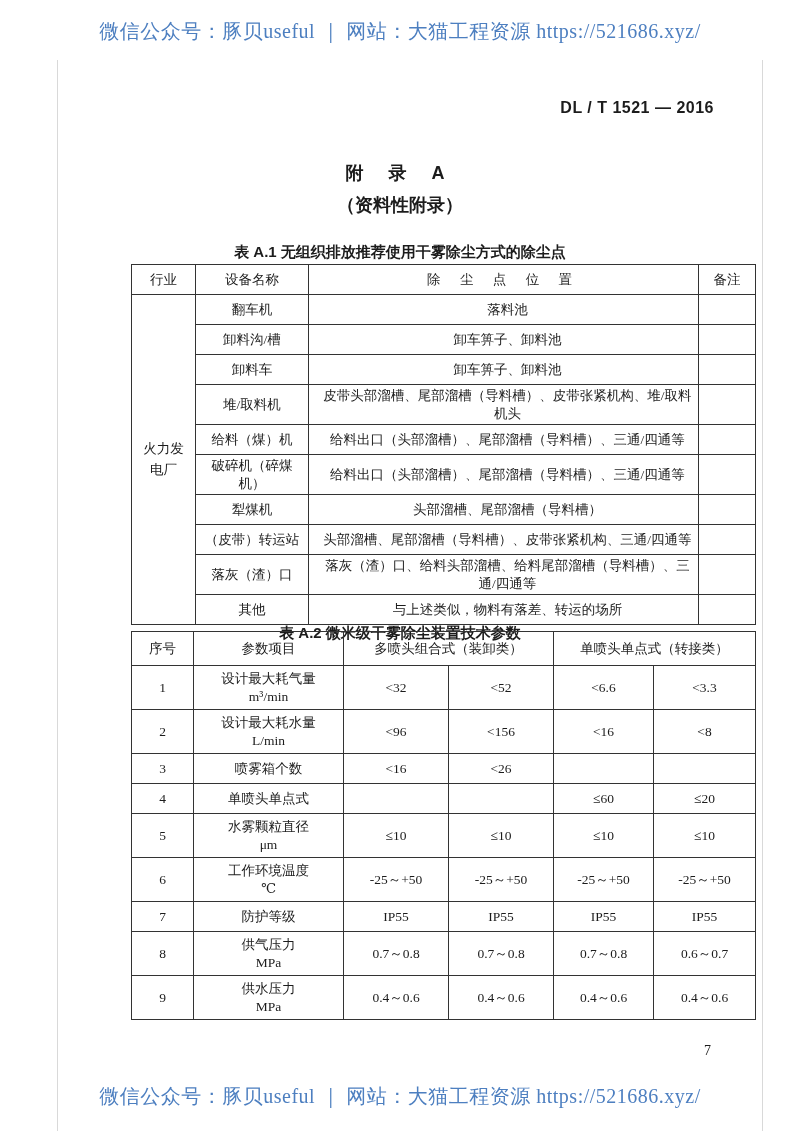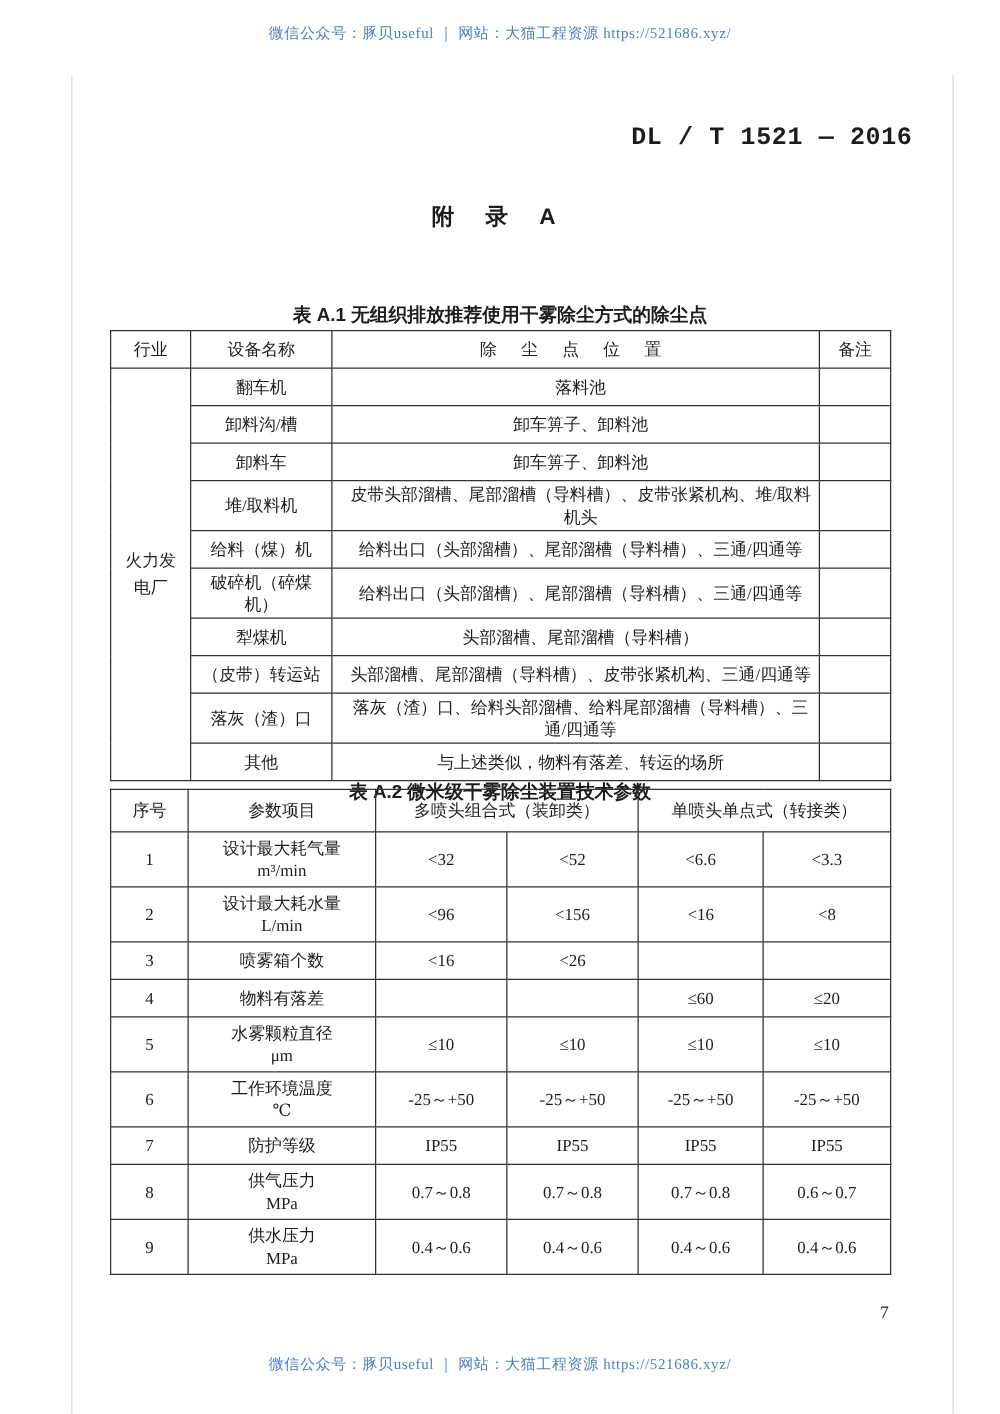--- a/index.html
+++ b/index.html
@@ -15,29 +15,29 @@
     position: absolute; top: 60px; bottom: 0; width: 1px;
     background: #d9d9d9;
   }
   .page-edge.left { left: 57px; }
   .page-edge.right { left: 762px; }
 
   .site-link {
     position: absolute; left: 0; width: 100%;
     text-align: center;
     font-family: "Liberation Serif", "DejaVu Serif", serif;
-    font-size: 12px; letter-spacing: 0.5px;
+    font-size: 20px; letter-spacing: 0.5px;
   }
   .site-link.top { top: 18px; }
   .site-link.bottom { top: 1083px; }
 
   .doc-number {
-    position: absolute; top: 99px; right: 70px;
-    font-family: Liberation Mono, monospace;
-    font-weight: bold; font-size: 20px; letter-spacing: 0.5px;
+    position: absolute; top: 99px; right: 86px;
+    font-family: Liberation Sans, sans-serif;
+    font-weight: bold; font-size: 16px; letter-spacing: 0.5px;
   }
 
   .appendix-head {
     position: absolute; top: 161px; left: 0; width: 100%;
     text-align: center;
     font-family: "Liberation Sans", "DejaVu Sans", sans-serif;
     font-weight: bold; font-size: 18px;
   }
   .appendix-head div { margin-bottom: 8px; }
   .spaced { letter-spacing: 10px; }
@@ -60,21 +60,21 @@
   }
   .tbl-a1 { top: 264px; }
   .tbl-a2 { top: 631px; border-radius: 10px; }
   th, td {
     border: 1px solid #333;
     text-align: center; vertical-align: middle;
     padding: 2px 6px;
     font-weight: normal;
     line-height: 1.3;
   }
-  table { border: 1.5px solid #222; }
+  table { border: 1.5px solid #222; margin-left: 43px; }
   .tbl-a1 tr { height: 30px; }
   .tbl-a1 td.loc { text-align: center; padding-left: 14px; }
   .tbl-a1 th { height: 30px; }
   .hdr-spaced { letter-spacing: 8px; }
   .industry-cell span { display: inline-block; max-width: 46px; line-height: 1.5; text-align: center; }
 
   .tbl-a2 tr.hdr { height: 34px; }
   .tbl-a2 tr.two-line { height: 44px; }
   .tbl-a2 tr.one-line { height: 30px; }
   .param-unit { display: block; }
@@ -89,20 +89,21 @@
 
 <div class="page-edge left"></div>
 <div class="page-edge right"></div>
 
 <div class="site-link top" style="color: rgb(77, 127, 192);">微信公众号：豚贝useful ｜ 网站：大猫工程资源 https://521686.xyz/</div>
 
 <div class="doc-number">DL / T 1521 — 2016</div>
 
 <div class="appendix-head">
   <div class="spaced">附 录 A</div>
+  <div>（资料性附录）</div>
 </div>
 
 <div class="tbl-caption cap-a1">表 A.1  无组织排放推荐使用干雾除尘方式的除尘点</div>
 
 <table class="tbl-a1">
   <colgroup>
       <col style="width:64px">
       <col style="width:113px">
       <col style="width:390px">
       <col style="width:57px">
@@ -205,21 +206,21 @@
   <tr class="one-line">
     <td>3</td>
     <td><span>喷雾箱个数</span></td>
     <td>&lt;16</td>
     <td>&lt;26</td>
     <td></td>
     <td></td>
   </tr>
   <tr class="one-line">
     <td>4</td>
-    <td><span>物料有落差</span></td>
+    <td><span>单喷头单点式</span></td>
     <td></td>
     <td></td>
     <td>≤60</td>
     <td>≤20</td>
   </tr>
   <tr class="two-line">
     <td>5</td>
     <td><span>水雾颗粒直径</span><span class="param-unit">μm</span></td>
     <td>≤10</td>
     <td>≤10</td>

